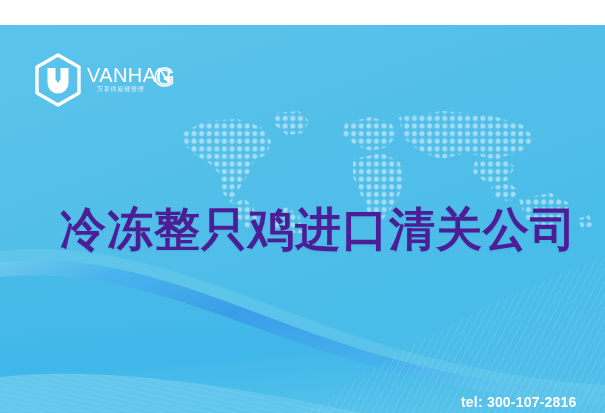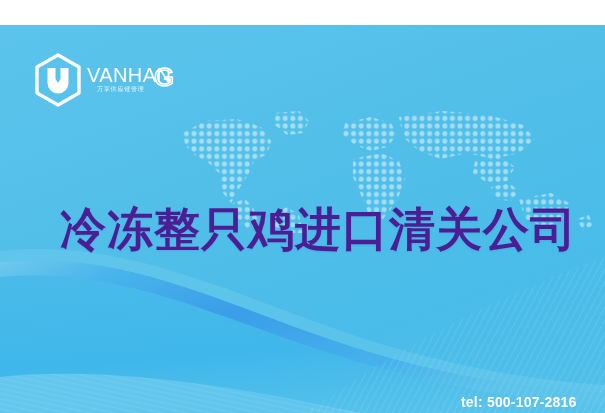--- a/index.html
+++ b/index.html
@@ -199,15 +199,15 @@
         <text x="0" y="22" font-family="Liberation Sans, DejaVu Sans, sans-serif" font-size="20" letter-spacing="0.4" fill="#ffffff">VANHAN</text>
         <text x="67" y="26" font-family="Liberation Sans, DejaVu Sans, sans-serif" font-size="26" fill="none" stroke="#ffffff" stroke-width="1.6">G</text>
         <text x="10" y="31" font-family="DejaVu Sans, Liberation Sans, sans-serif" font-size="6" letter-spacing="0.8" fill="#ffffff" opacity="0.92">万享供应链管理</text>
       </svg>
 
     </div>
   </div>
 
   <div id="headline">冷冻整只鸡进口清关公司</div>
 
-  <div id="phone">tel: 500-107-2816</div>
+  <div id="phone">tel: 300-107-2816</div>
 
 </div>
 
 </body></html>

